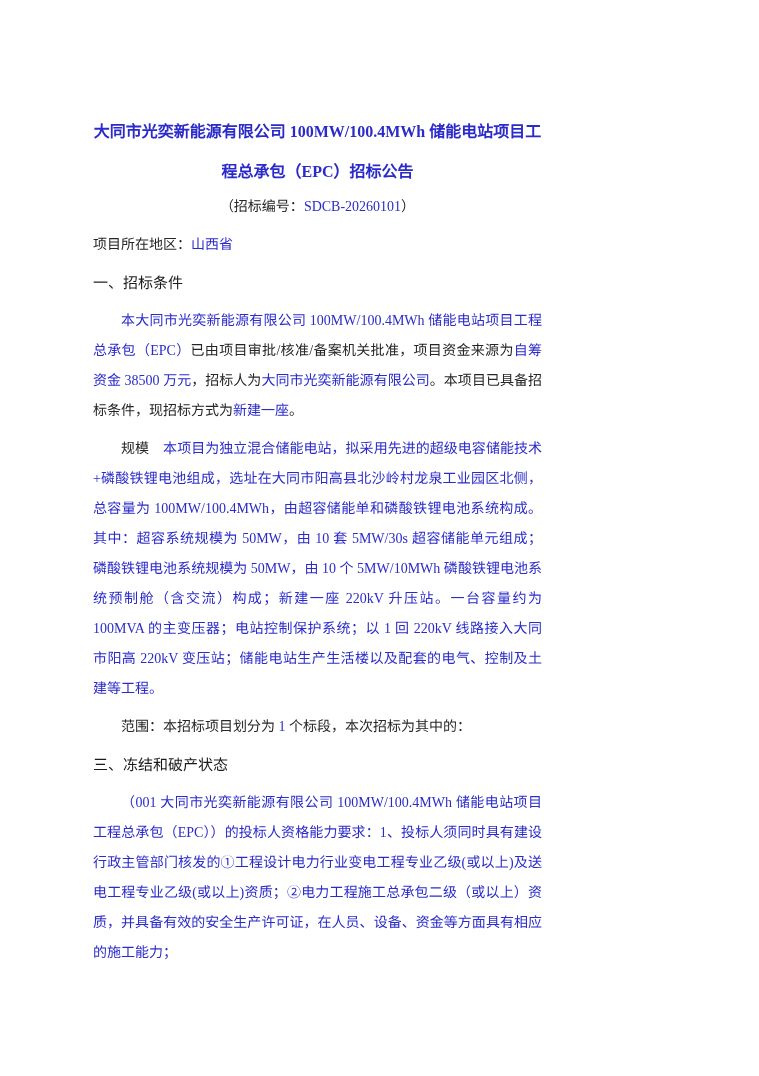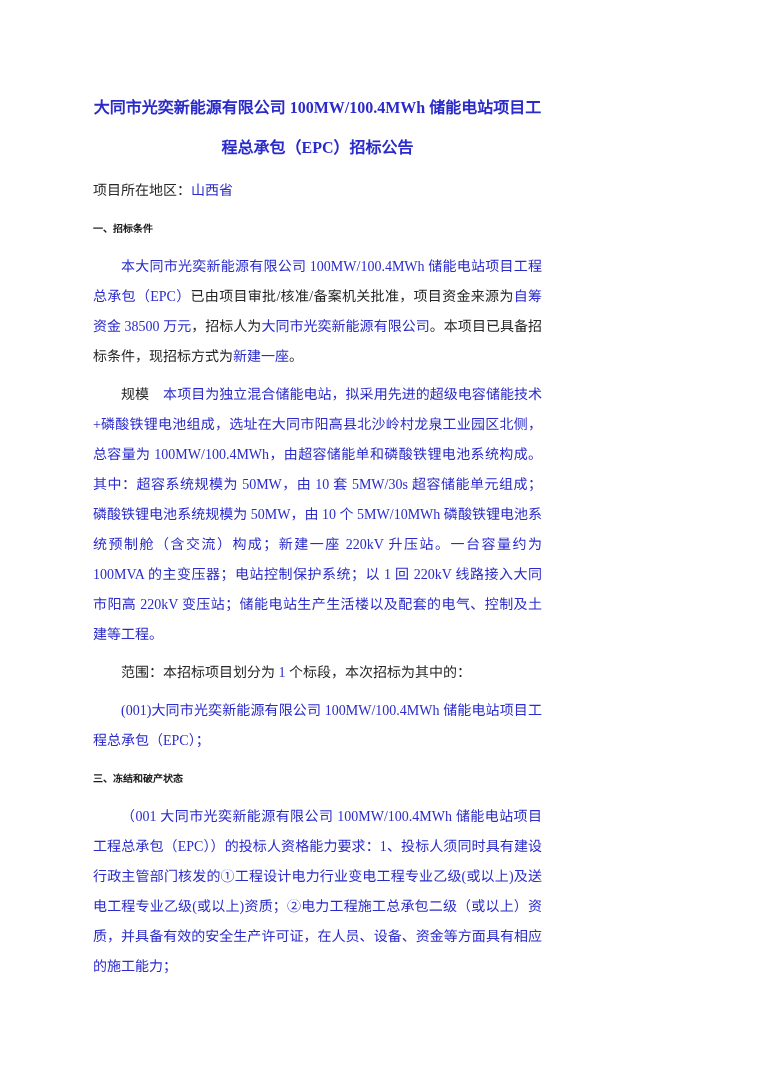--- a/index.html
+++ b/index.html
@@ -9,58 +9,58 @@
     --bg:#FFFFFF;
   }
   html,body{margin:0;padding:0;}
   body{
     width:759px;height:1076px;background:var(--bg);
     font-family:"Liberation Serif","DejaVu Serif",serif;
     -webkit-font-smoothing:antialiased;
   }
   .page{
     box-sizing:border-box;width:632px;height:1076px;
-    padding:88px 82px 0 85px;overflow:hidden;
+    padding:112px 82px 0 85px;overflow:hidden;
     font-size:14px;color:var(--ink);
   }
   .doc-title{
     margin:0 4px;text-align:center;
     font-size:16px;font-weight:bold;line-height:40px;
     color:var(--blue);
   }
   .doc-no{
     margin:0;text-align:center;line-height:30px;font-size:14px;
     color:var(--ink);
   }
   .body-start{margin-top:34px;}
   .para{margin:8px;line-height:30px;text-align:justify;}
   .indent{text-indent:2em;}
-  .h{font-weight:bold;font-size:10px;color:var(--heading-ink);text-align:left;}
+  .h{font-weight:normal;font-size:15px;color:var(--heading-ink);text-align:left;}
   .t-blue{color:var(--blue);}
   .t-black{color:var(--ink);}
 </style>
 </head>
 <body>
 
 <div class="page">
 
   <p class="doc-title">大同市光奕新能源有限公司 100MW/100.4MWh 储能电站项目工程总承包（EPC）招标公告</p>
 
+  <p class="doc-no"><span class="t-black">（招标编号：</span><span class="t-blue">SDCB-20260101</span><span class="t-black">）</span></p>
 
   <p class="para body-start"><span class="t-black">项目所在地区：</span><span class="t-blue">山西省</span></p>
 
   <p class="para h">一、招标条件</p>
 
   <p class="para indent"><span class="t-blue">本大同市光奕新能源有限公司 100MW/100.4MWh 储能电站项目工程总承包（EPC）</span><span class="t-black">已由项目审批/核准/备案机关批准，项目资金来源为</span><span class="t-blue">自筹资金 38500 万元</span><span class="t-black">，招标人为</span><span class="t-blue">大同市光奕新能源有限公司</span><span class="t-black">。本项目已具备招标条件，现招标方式为</span><span class="t-blue">新建一座</span><span class="t-black">。</span></p>
 
 
   <p class="para indent"><span class="t-black">规模　</span><span class="t-blue">本项目为独立混合储能电站，拟采用先进的超级电容储能技术+磷酸铁锂电池组成，选址在大同市阳高县北沙岭村龙泉工业园区北侧，总容量为 100MW/100.4MWh，由超容储能单和磷酸铁锂电池系统构成。其中：超容系统规模为 50MW，由 10 套 5MW/30s 超容储能单元组成；磷酸铁锂电池系统规模为 50MW，由 10 个 5MW/10MWh 磷酸铁锂电池系统预制舱（含交流）构成；新建一座 220kV 升压站。一台容量约为 100MVA 的主变压器；电站控制保护系统；以 1 回 220kV 线路接入大同市阳高 220kV 变压站；储能电站生产生活楼以及配套的电气、控制及土建等工程。</span></p>
 
   <p class="para indent"><span class="t-black">范围：本招标项目划分为 </span><span class="t-blue">1</span><span class="t-black"> 个标段，本次招标为其中的：</span></p>
 
-  <p class="para indent t-blue">(001)大同市光奕新能源有限公司 100MW/100.4MWh 储能电站项目工程总承包（EPC）；</p>
 
   <p class="para h">三、冻结和破产状态</p>
 
   <p class="para indent t-blue">（001 大同市光奕新能源有限公司 100MW/100.4MWh 储能电站项目工程总承包（EPC））的投标人资格能力要求：1、投标人须同时具有建设行政主管部门核发的①工程设计电力行业变电工程专业乙级(或以上)及送电工程专业乙级(或以上)资质；②电力工程施工总承包二级（或以上）资质，并具备有效的安全生产许可证，在人员、设备、资金等方面具有相应的施工能力；</p>
 
 
 </div>
 
 </body></html>

